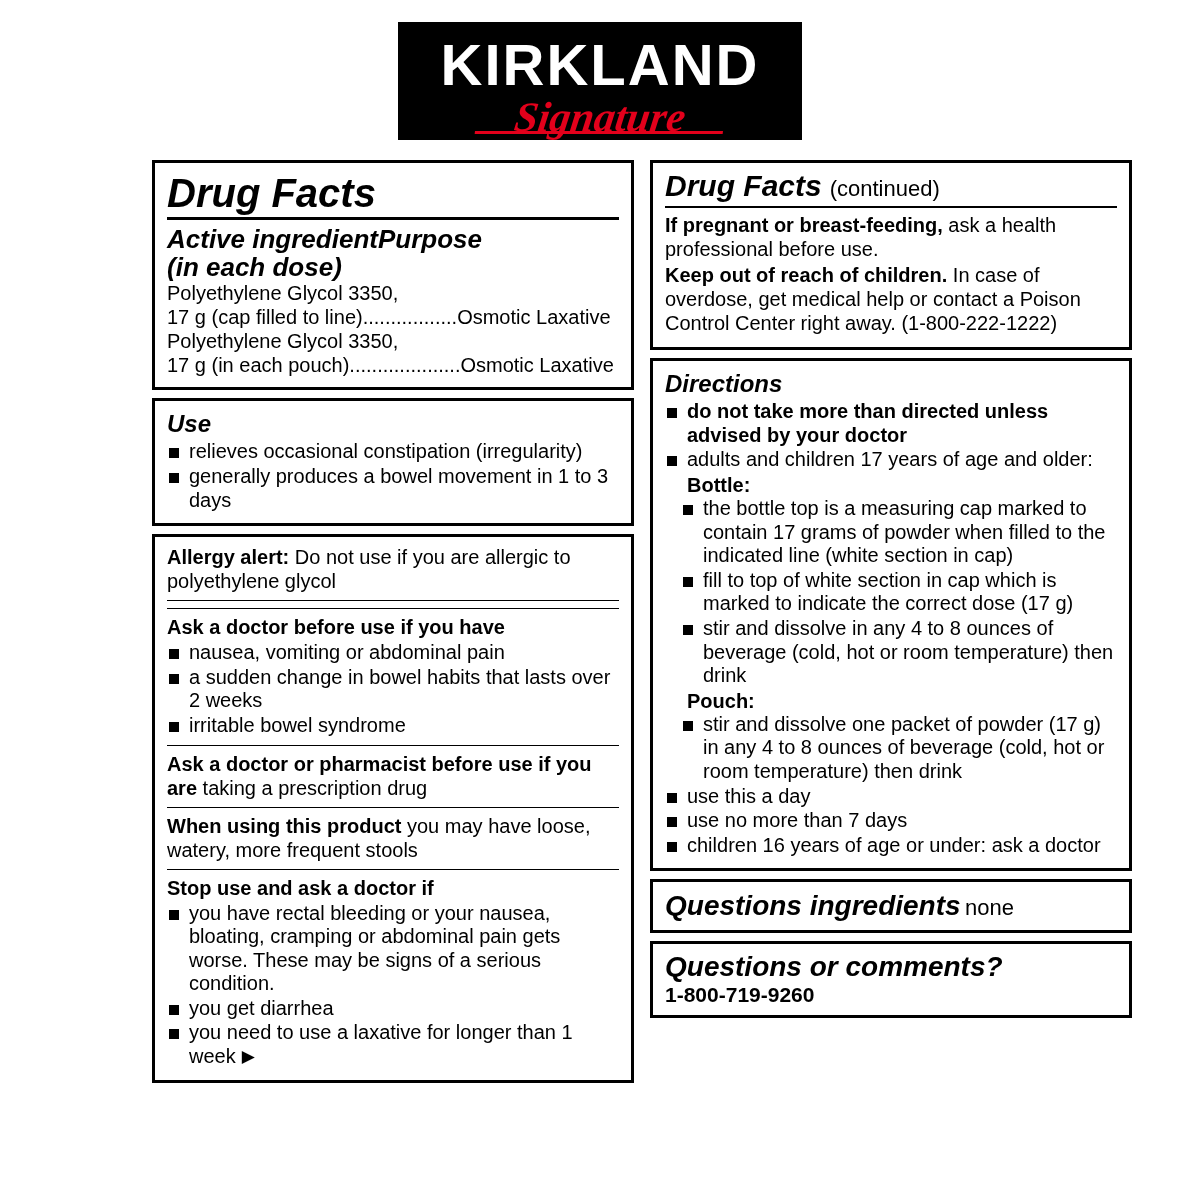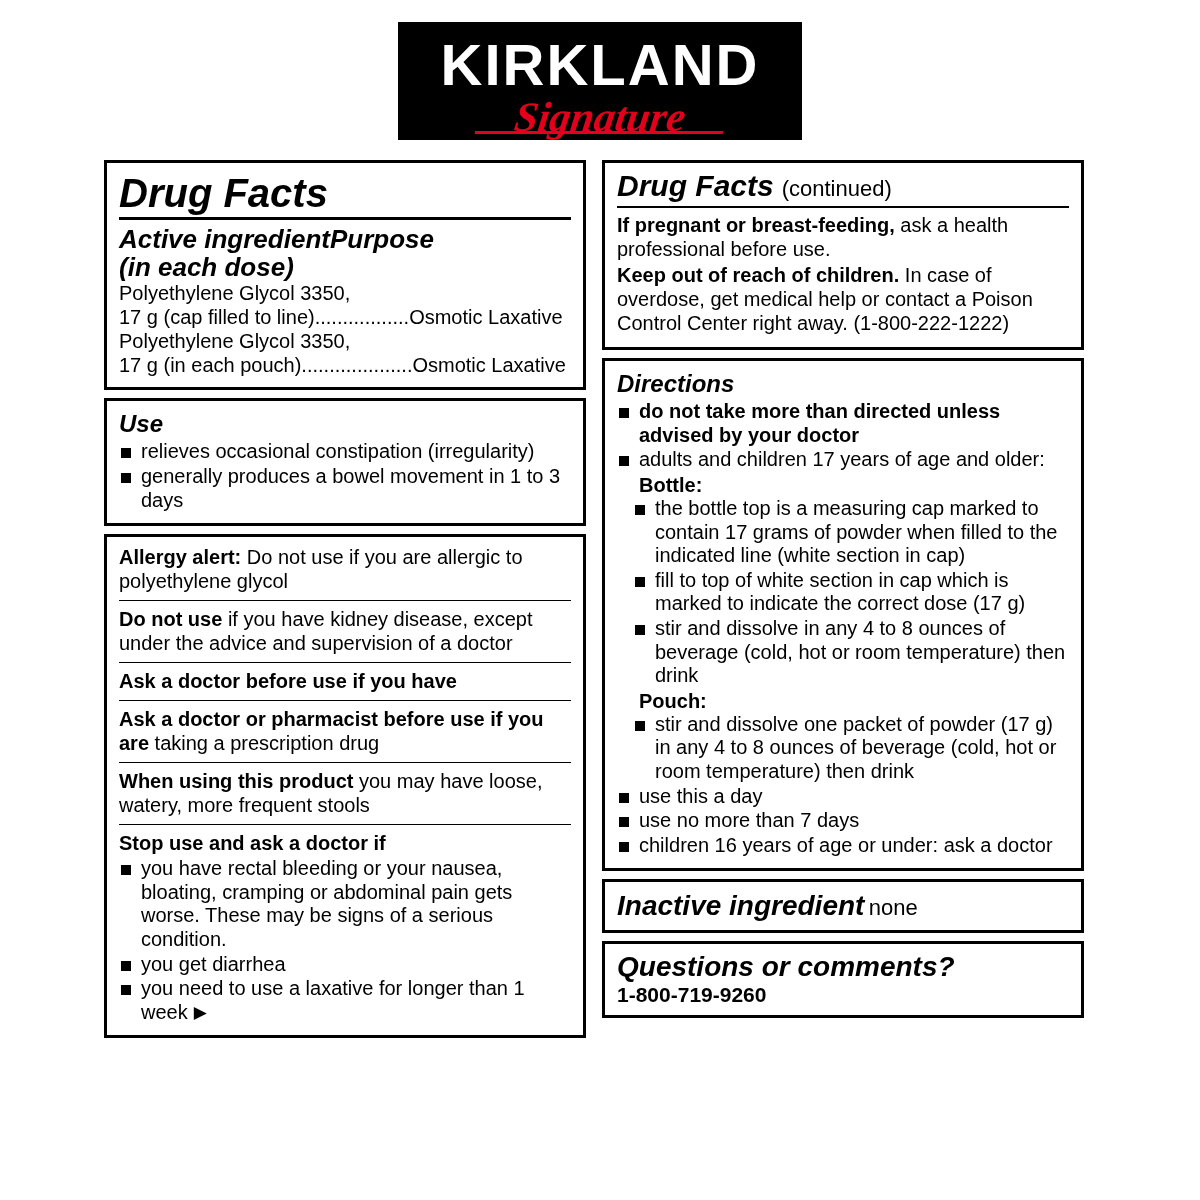--- a/index.html
+++ b/index.html
@@ -54,20 +54,21 @@
     left: -38px; right: -40px; bottom: 4px;
     height: 3px;
     background: #e3001b;
   }
 
   
   .col {
     position: absolute;
     top: 160px;
     width: 482px;
+    margin-left: 48px;
   }
   .col-left  { left: 104px; }
   .col-right { left: 602px; }
 
   .box {
     border: 3px solid #000;
     background: #fff;
     padding: 8px 12px 10px 12px;
     margin-bottom: 8px;
   }
@@ -222,27 +223,29 @@
     </div>
 
     <div class="box">
 
       <p class="para">
         <span class="strong">Allergy alert:</span><span> Do not use if you are allergic to polyethylene glycol</span>
       </p>
 
       <div class="rule-thin"></div>
 
-      <p class="para">
-        <span class="strong">Do not use</span><span> if you have kidney disease, except under the advice and supervision of a doctor</span>
-      </p>
 
       <div class="rule-thin"></div>
 
       <p class="para strong">Ask a doctor before use if you have</p>
+      <ul class="bl">
+        <li>nausea, vomiting or abdominal pain</li>
+        <li>a sudden change in bowel habits that lasts over 2 weeks</li>
+        <li>irritable bowel syndrome</li>
+      </ul>
 
       <div class="rule-thin"></div>
 
       <p class="para">
         <span class="strong">Ask a doctor or pharmacist before use if you are</span><span> taking a prescription drug</span>
       </p>
 
       <div class="rule-thin"></div>
 
       <p class="para">
@@ -300,21 +303,21 @@
       <ul class="bl">
         <li>use this a day</li>
         <li>use no more than 7 days</li>
         <li>children 16 years of age or under: ask a doctor</li>
       </ul>
     </div>
 
 
     <div class="box tight">
       <div>
-        <span class="inline-head">Inactive ingredient</span>
+        <span class="inline-head">Questions ingredients</span>
         <span class="inline-rest">none</span>
       </div>
     </div>
 
     <div class="box tight">
       <div class="qa-title">Questions or comments?</div>
       <div class="qa-phone">1-800-719-9260</div>
     </div>
 
   </div>

